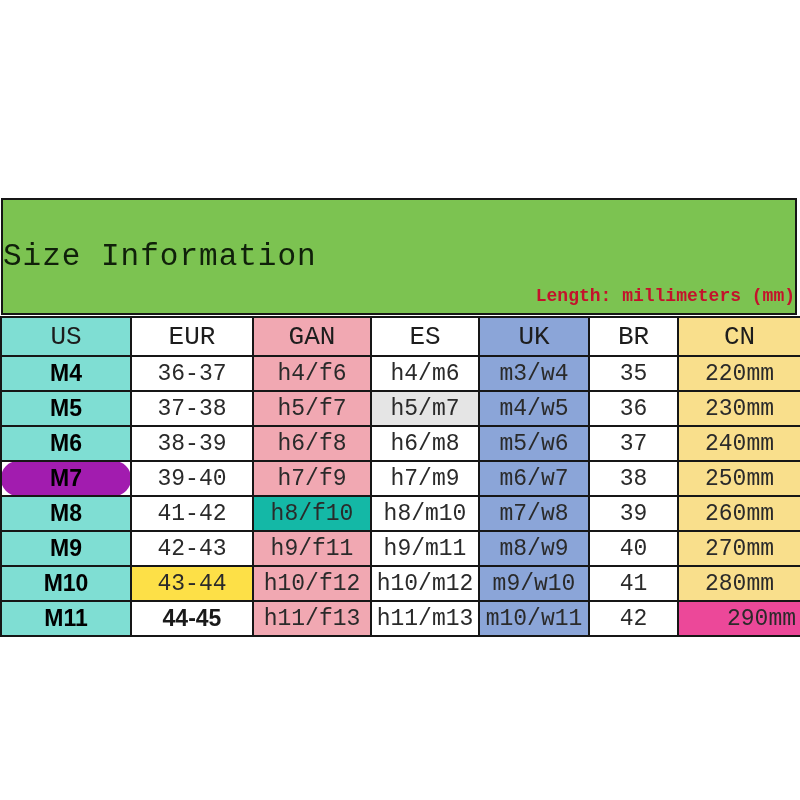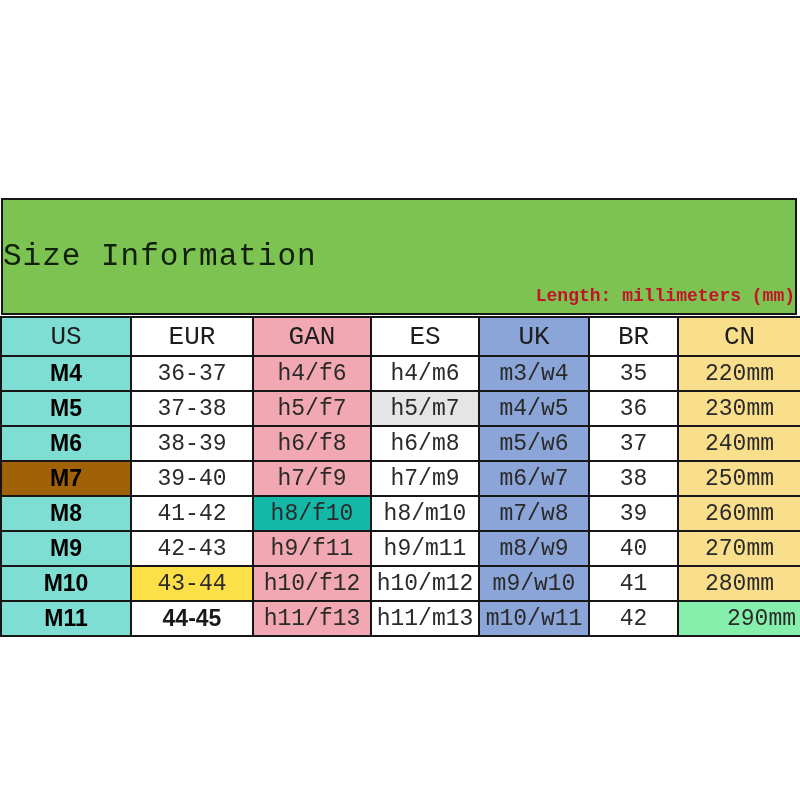--- a/index.html
+++ b/index.html
@@ -138,21 +138,21 @@
         <tr>
           <td class="col-0 us-label" style="background: rgb(127, 222, 211); margin-left: 42px;">M6</td>
           <td class="col-1" style="background: rgb(255, 255, 255);">38-39</td>
           <td class="col-2" style="background: rgb(241, 168, 178);">h6/f8</td>
           <td class="col-3" style="background: rgb(255, 255, 255);">h6/m8</td>
           <td class="col-4" style="background: rgb(139, 165, 216);">m5/w6</td>
           <td class="col-5" style="background: rgb(255, 255, 255);">37</td>
           <td class="col-6" style="background: rgb(249, 223, 140);">240mm</td>
         </tr>
         <tr>
-          <td class="col-0 us-label" style="background: #a16207;">M7</td>
+          <td class="col-0 us-label" style="background: #a21caf; border-radius: 17px;">M7</td>
           <td class="col-1" style="background: rgb(255, 255, 255);">39-40</td>
           <td class="col-2" style="background: rgb(241, 168, 178);">h7/f9</td>
           <td class="col-3" style="background: rgb(255, 255, 255);">h7/m9</td>
           <td class="col-4" style="background: rgb(139, 165, 216);">m6/w7</td>
           <td class="col-5" style="background: rgb(255, 255, 255);">38</td>
           <td class="col-6" style="background: rgb(249, 223, 140);">250mm</td>
         </tr>
         <tr>
           <td class="col-0 us-label" style="background: rgb(127, 222, 211);">M8</td>
           <td class="col-1" style="background: rgb(255, 255, 255);">41-42</td>
@@ -180,18 +180,18 @@
           <td class="col-5" style="background: rgb(255, 255, 255);">41</td>
           <td class="col-6" style="background: rgb(249, 223, 140);">280mm</td>
         </tr>
         <tr class="last-row">
           <td class="col-0 us-label" style="background: rgb(127, 222, 211);">M11</td>
           <td class="col-1" style="background: rgb(255, 255, 255);">44-45</td>
           <td class="col-2" style="background: rgb(241, 168, 178);">h11/f13</td>
           <td class="col-3" style="background: rgb(255, 255, 255);">h11/m13</td>
           <td class="col-4" style="background: rgb(139, 165, 216);">m10/w11</td>
           <td class="col-5" style="background: rgb(255, 255, 255);">42</td>
-          <td class="col-6" style="background: #86efac; padding-left: 44px;">290mm</td>
+          <td class="col-6" style="background: #ec4899; padding-left: 44px;">290mm</td>
         </tr>
       </tbody>
   </table>
 
 </div>
 
 </body></html>

